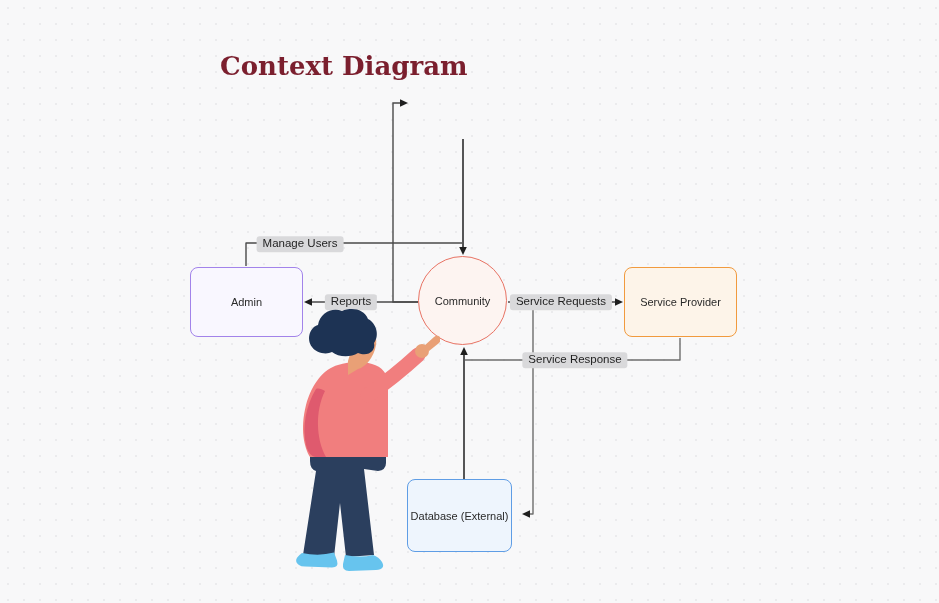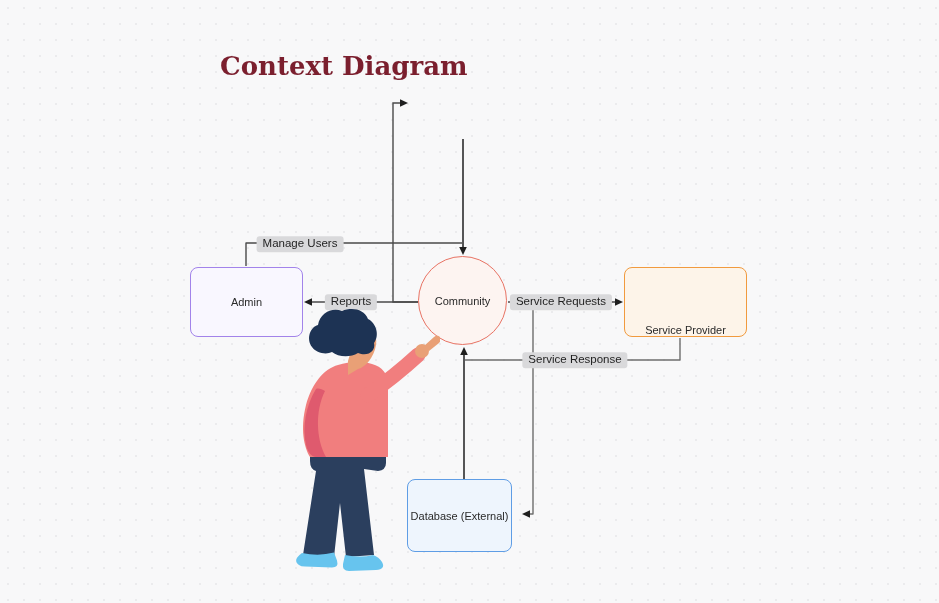--- a/index.html
+++ b/index.html
@@ -21,21 +21,21 @@
   .node{
     position:absolute;
     border-radius:8px;
     display:flex;align-items:center;justify-content:center;
     font-size:11px;font-weight:500;color:#2a2a2a;
     text-align:center;
     box-sizing:border-box;
   }
   .node-user{left:408px;top:68px;width:111px;height:70px;border:2px solid #e0218a;background:#fdecf6;}
   .node-admin{left:190px;top:267px;width:113px;height:70px;border:1.6px solid #a283ea;background:#f9f7ff;}
-  .node-sp{left:624px;top:267px;width:123px;height:70px;border:1.6px solid #f19a3e;background:#fdf4e9;align-items:flex-end;}
+  .node-sp{left:624px;top:267px;width:113px;height:70px;border:1.6px solid #f19a3e;background:#fdf4e9;}
   .node-db{left:407px;top:479px;width:105px;height:73px;border:1.6px solid #5f9de5;background:#eef5fd;}
   .node-community{
     left:418px;top:256px;width:89px;height:89px;
     border:1.8px solid #e87364;background:#fdf4f1;border-radius:50%;
   }
   .edges-layer{position:absolute;left:0;top:0;width:939px;height:603px;}
   .edge-label{
     position:absolute;transform:translate(-50%,-50%);
     background:#d9d9db;color:#1f1f1f;
     font-size:11.5px;line-height:1.1;

